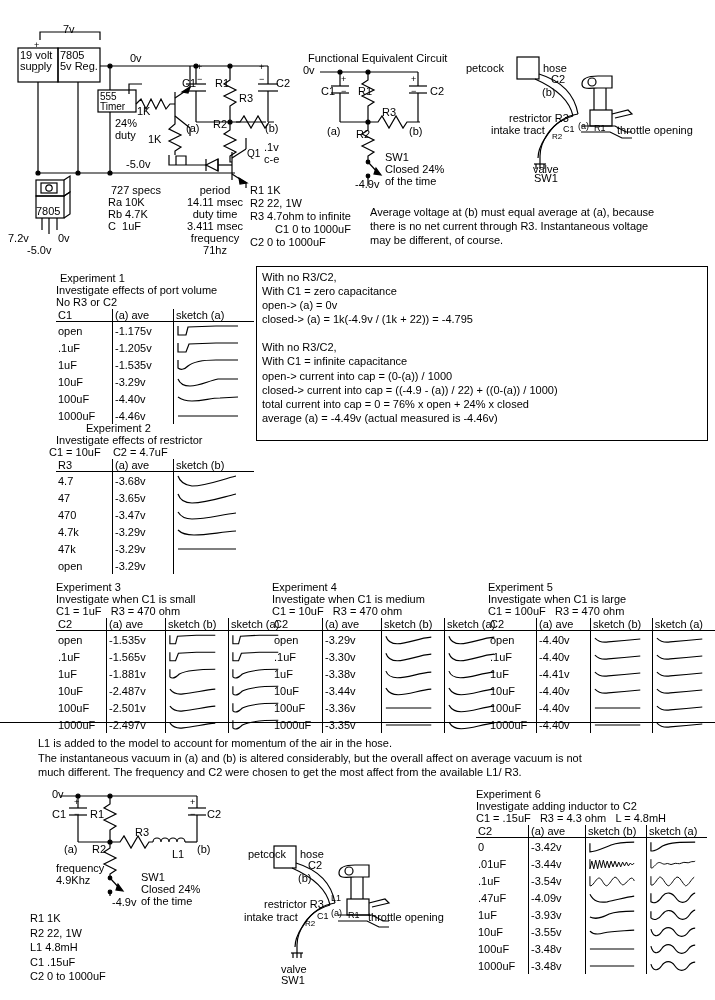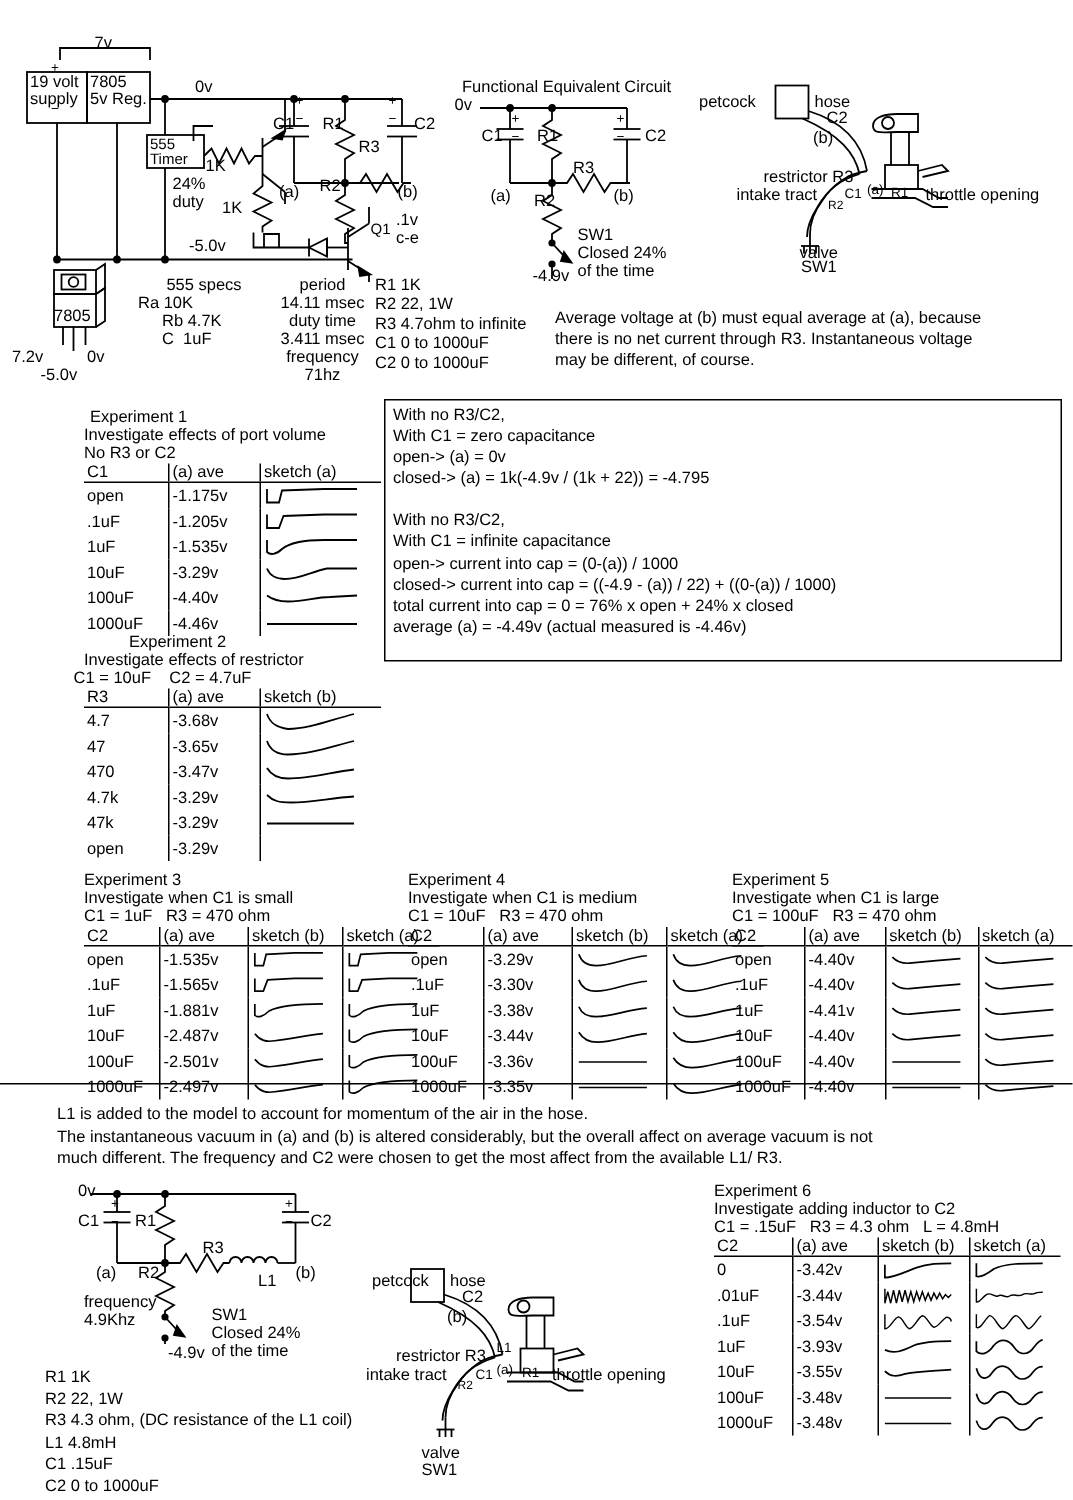--- a/index.html
+++ b/index.html
@@ -282,37 +282,37 @@
       <path d="M29 40 L29 56"></path>
       <path d="M37 40 L37 52"></path>
     </g>
   </svg>
 </div>
 <div class="t fs11" style="left:36px; top:205px;">7805</div>
 <div class="t fs11" style="left:8px; top:232px;text-align:center;">7.2v</div>
 <div class="t fs11" style="left:58px; top:232px;">0v</div>
 <div class="t fs11" style="left:27px; top:244px;">-5.0v</div>
 
-<div class="t fs11 ctr" style="left:96px; top:184px; width:80px;">555 specs</div>
-<div class="t fs11" style="left:92px; top:196px;">Ra 10K</div>
+<div class="t fs11 ctr" style="left:96px; top:184px; width:80px;">727 specs</div>
+<div class="t fs11" style="left:108px; top:196px;">Ra 10K</div>
 <div class="t fs11" style="left:108px; top:208px;">Rb 4.7K</div>
 <div class="t fs11" style="left:108px; top:220px;">C  1uF</div>
 
 <div class="t fs11 ctr" style="left:175px; top:184px; width:80px;">period</div>
 <div class="t fs11 ctr" style="left:175px; top:196px; width:80px;">14.11 msec</div>
 <div class="t fs11 ctr" style="left:175px; top:208px; width:80px;">duty time</div>
 <div class="t fs11 ctr" style="left:175px; top:220px; width:80px;">3.411 msec</div>
 <div class="t fs11 ctr" style="left:175px; top:232px; width:80px;">frequency</div>
 <div class="t fs11 ctr" style="left:175px; top:244px; width:80px;">71hz</div>
 
 <div class="abs" style="left:250px; top:184px;">
   <div class="fs11" style="line-height:1.18;">R1   1K</div>
   <div class="fs11" style="line-height:1.18;">R2   22, 1W</div>
   <div class="fs11" style="line-height:1.18;">R3   4.7ohm to infinite</div>
-  <div class="fs11" style="line-height:1.18;">C1   0 to 1000uF</div>
+  <div class="fs11" style="line-height:1.18;text-align:right;">C1   0 to 1000uF</div>
   <div class="fs11" style="line-height:1.18;">C2   0 to 1000uF</div>
 </div>
 
 <div class="t fs11" style="left:370px; top:206px; line-height:1.25; white-space:pre-line;">Average voltage at (b) must equal average at (a), because
 there is no net current through R3.  Instantaneous voltage
 may be different, of course.</div>
 
 <div class="t fs11" style="left:60px; top:272px;">Experiment 1</div>
 <div class="t fs11" style="left:56px; top:284px;">Investigate effects of port volume</div>
 <div class="t fs11" style="left:56px; top:296px;">No R3 or C2</div>
@@ -825,21 +825,20 @@
 <div class="t fs11" style="left:56px; top:863px; line-height:1.08; white-space:pre-line;">frequency
 4.9Khz</div>
 <div class="t fs11" style="left:141px; top:872px; line-height:1.08; white-space:pre-line;">SW1
 Closed 24%
 of the time</div>
 <div class="t fs11" style="left:112px; top:896px;">-4.9v</div>
 
 <div class="abs" style="left:30px; top:911px;">
   <div class="fs11" style="line-height:1.32;">R1   1K</div>
   <div class="fs11" style="line-height:1.32;">R2   22, 1W</div>
-  <div class="fs11" style="line-height:1.32;">R3   4.3 ohm, (DC resistance of the L1 coil)</div>
   <div class="fs11" style="line-height:1.32;">L1   4.8mH</div>
   <div class="fs11" style="line-height:1.32;">C1   .15uF</div>
   <div class="fs11" style="line-height:1.32;">C2   0 to 1000uF</div>
 </div>
 
 <div class="abs" style="left:246px; top:838px; width:240px; height:130px;">
   <svg width="240" height="130">
     <g stroke="#000" fill="none" stroke-width="1.2">
       <rect x="28" y="8" width="22" height="22"></rect>
       <path d="M50 25 C76 33 86 48 89 65"></path>
@@ -928,20 +927,34 @@
             <path d="M2 3 L2 13 C5 14 8 6 11 5 C14 4 16 12 19 13 C22 13 25 5 28 4 C31 4 33 11 36 12 C39 12 42 6 45 5 C47 5 48 7 48 8" stroke="#000" fill="none" stroke-width="1"></path>
           </svg>
         </td>
       <td class="vcol">
           <svg class="sk" style="width:50px" viewBox="0 0 52 16">
             <path d="M2 3 L2 12 C5 14 8 6 11 4 C14 3 17 12 20 13 C23 13 26 5 29 4 C32 3 35 11 38 13 C41 13 44 6 47 4" stroke="#000" fill="none" stroke-width="1"></path>
           </svg>
         </td>
     </tr>
     <tr>
+      <td>.47uF</td>
+      <td class="vcol">-4.09v</td>
+      <td class="vcol">
+          <svg class="sk" style="width:50px" viewBox="0 0 52 16">
+            <path d="M2 4 C6 12 12 13 20 12 C30 10 40 7 48 6" stroke="#000" fill="none" stroke-width="1.2"></path>
+          </svg>
+        </td>
+      <td class="vcol">
+          <svg class="sk" style="width:50px" viewBox="0 0 52 16">
+            <path d="M2 3 L2 12 C5 14 10 13 14 6 C18 1 24 2 28 8 C32 14 38 14 42 8 C45 4 47 3 48 3" stroke="#000" fill="none" stroke-width="1.2"></path>
+          </svg>
+        </td>
+    </tr>
+    <tr>
       <td>1uF</td>
       <td class="vcol">-3.93v</td>
       <td class="vcol">
           <svg class="sk" style="width:50px" viewBox="0 0 52 16">
             <path d="M2 10 C8 13 14 11 22 7 C30 4 40 4 48 4" stroke="#000" fill="none" stroke-width="1.2"></path>
           </svg>
         </td>
       <td class="vcol">
           <svg class="sk" style="width:50px" viewBox="0 0 52 16">
             <path d="M2 4 L2 11 C5 14 10 13 14 7 C18 2 24 2 28 8 C32 14 38 14 42 8 C45 4 47 3 48 3" stroke="#000" fill="none" stroke-width="1.2"></path>

